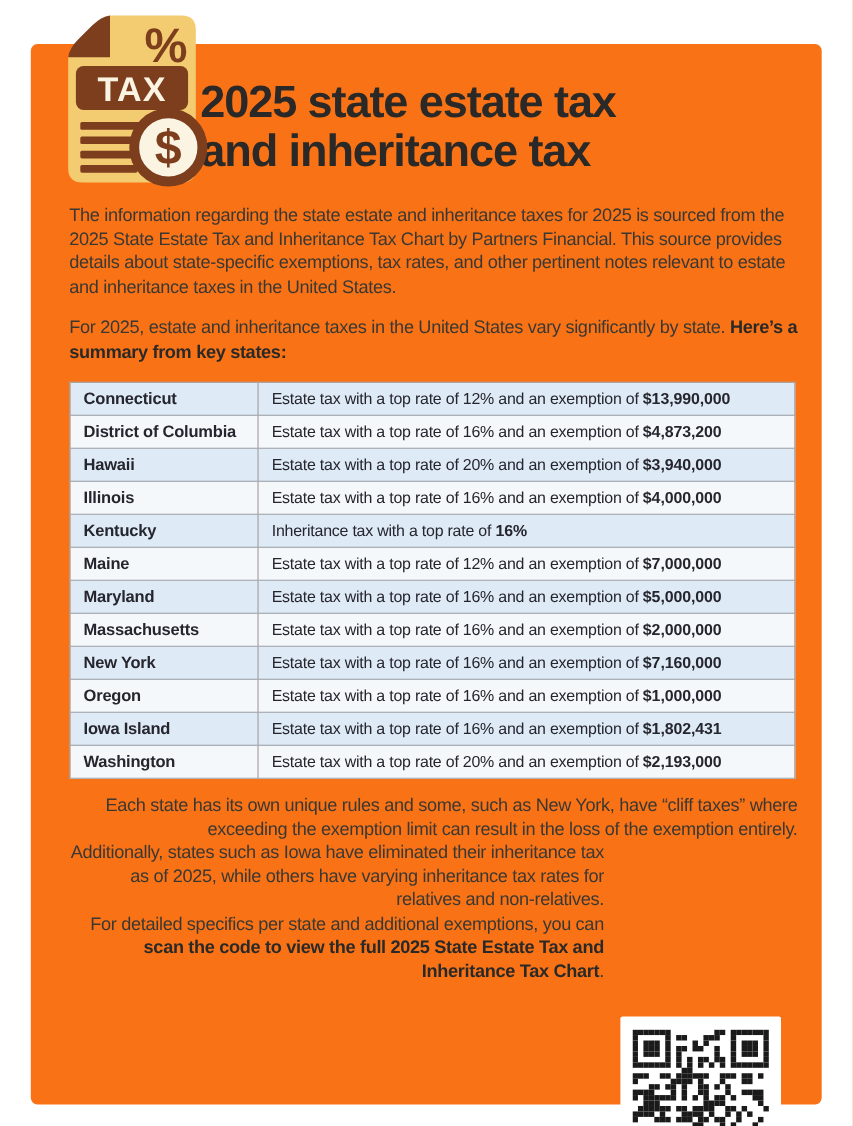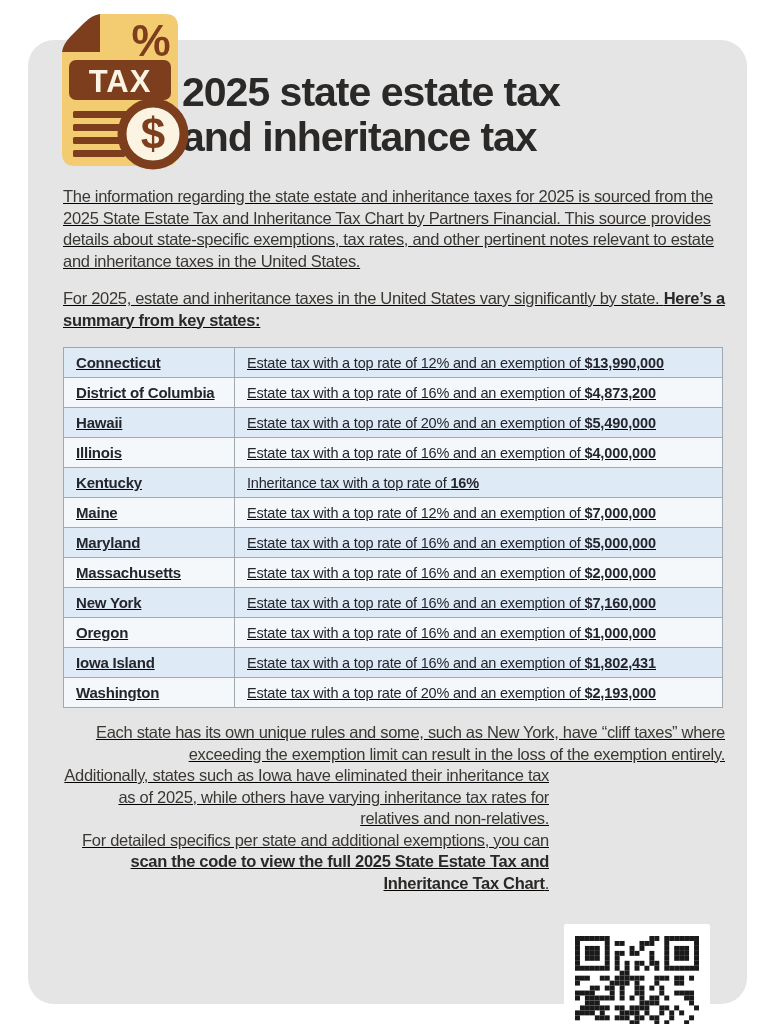--- a/index.html
+++ b/index.html
@@ -2,23 +2,22 @@
 <html><head>
 <meta charset="utf-8">
 <style>
   html,body { margin:0; padding:0; background:#ffffff; }
   .page {
     position:relative; width:775px; height:1024px; background:#ffffff;
     font-family:"Liberation Sans", sans-serif; overflow:hidden;
   }
   .card {
     position:absolute; left:28px; top:40px; width:719px; height:964px;
-    background:#e5e5e5; border-radius:26px; box-sizing:border-box;
+    background:#f97316; border-radius:6px; box-sizing:border-box;
     padding:146px 26px 0 35px;
-    text-decoration:underline;
   }
   
   .tax-icon { position:absolute; left:60px; top:12px; width:130px; height:158px; z-index:3; }
   .title {
     position:absolute; left:182px; top:70px; z-index:2;
     font-size:41px; line-height:45px; font-weight:bold; letter-spacing:-1px;
     color:#2B2927;
   }
   
   .para {
@@ -65,21 +64,21 @@
         <tr>
             <td class="state">Connecticut</td>
             <td class="desc"><span>Estate tax with a top rate of 12% and an exemption of </span><b>$13,990,000</b></td>
           </tr>
         <tr>
             <td class="state">District of Columbia</td>
             <td class="desc"><span>Estate tax with a top rate of 16% and an exemption of </span><b>$4,873,200</b></td>
           </tr>
         <tr>
             <td class="state">Hawaii</td>
-            <td class="desc"><span>Estate tax with a top rate of 20% and an exemption of </span><b>$5,490,000</b></td>
+            <td class="desc"><span>Estate tax with a top rate of 20% and an exemption of </span><b>$3,940,000</b></td>
           </tr>
         <tr>
             <td class="state">Illinois</td>
             <td class="desc"><span>Estate tax with a top rate of 16% and an exemption of </span><b>$4,000,000</b></td>
           </tr>
         <tr>
             <td class="state">Kentucky</td>
             <td class="desc"><span>Inheritance tax with a top rate of </span><b>16%</b></td>
           </tr>
         <tr>

